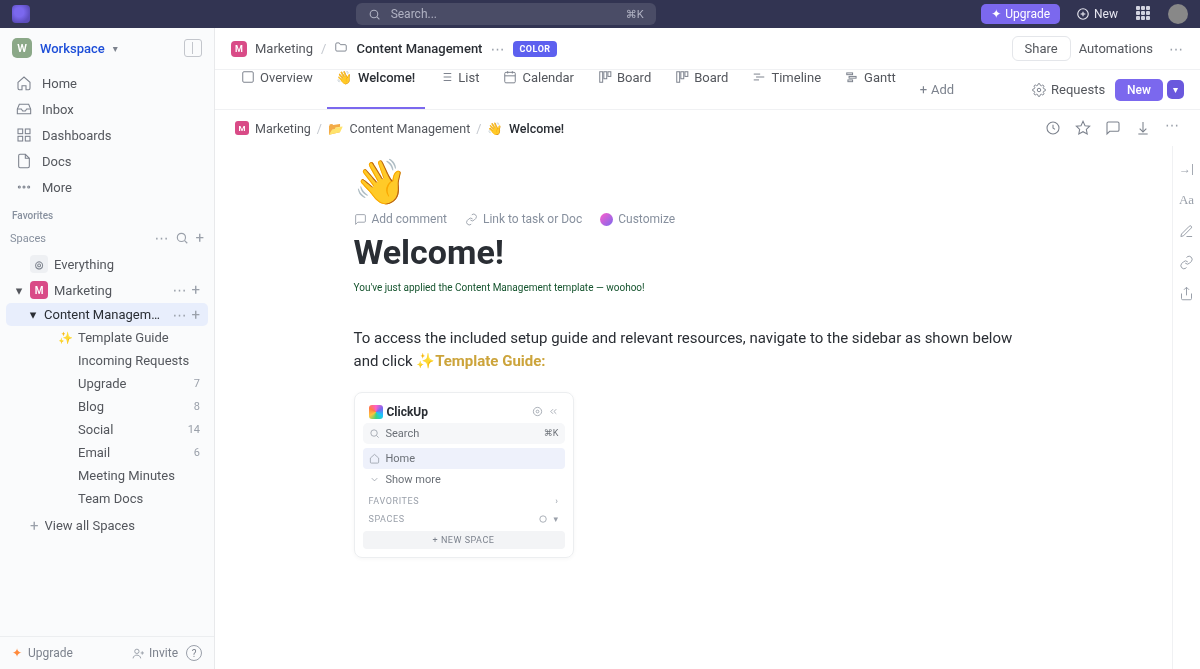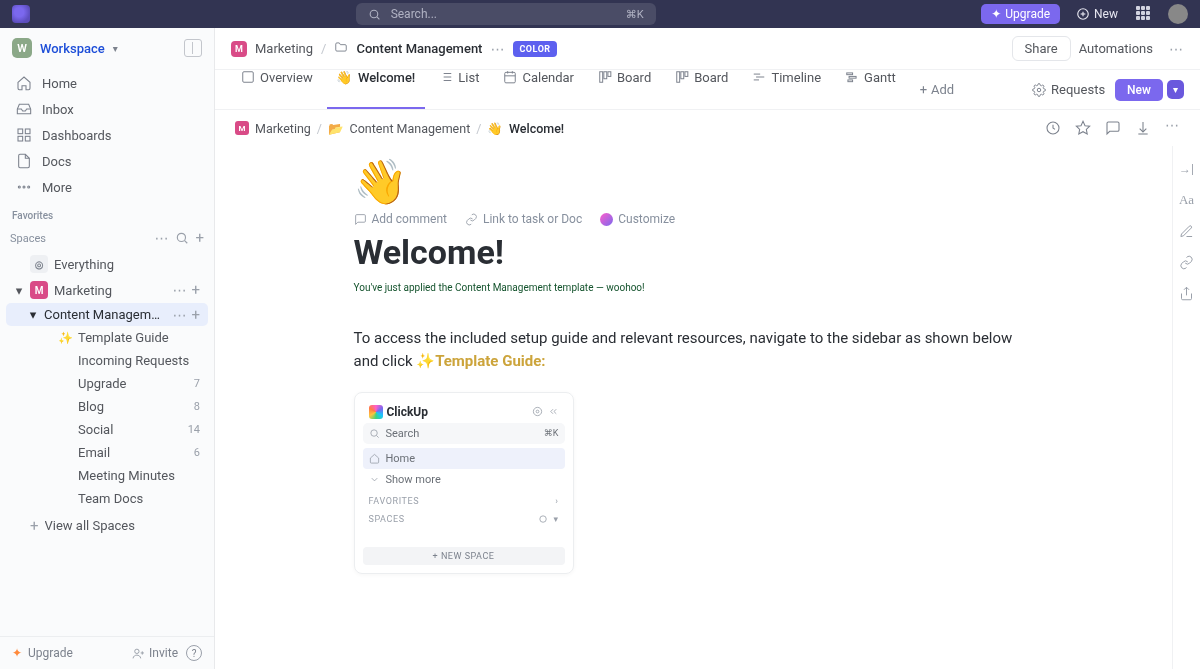--- a/index.html
+++ b/index.html
@@ -91,21 +91,21 @@
 
     
     .embed { margin-top:18px; width:220px; border:1px solid #eceef0; border-radius:8px; padding:8px; font-size:11px; color:#6b7077; box-shadow:0 1px 4px rgba(0,0,0,.04); }
     .embed .row { display:flex; align-items:center; gap:6px; padding:4px 6px; border-radius:4px; }
     .embed .row.sel { background:#eef1fb; }
     .embed .search-row { background:#f6f7f9; border-radius:5px; margin-bottom:4px; }
     .embed .hdr { display:flex; align-items:center; gap:5px; padding:4px 6px; font-weight:600; color:#2a2e34; }
     .embed .hdr .eright { margin-left:auto; display:flex; gap:5px; color:#b8bcc4; }
     .embed .sect { font-size:9px; letter-spacing:.6px; color:#9aa0aa; padding:6px 6px 2px; display:flex; align-items:center; }
     .embed .sect .chv { margin-left:auto; }
-    .embed .newspace { background:#f3f4f6; text-align:center; padding:4px; border-radius:4px; font-size:9px; letter-spacing:.5px; color:#7c828d; margin-top:20px; }
+    .embed .newspace { background:#f3f4f6; text-align:center; padding:4px; border-radius:4px; font-size:9px; letter-spacing:.5px; color:#7c828d; margin-top:4px; }
     .embed svg { width:11px; height:11px; stroke:#9aa0aa; fill:none; stroke-width:1.8; }
     .clickup-logo { display:flex; align-items:center; gap:4px; font-weight:700; color:#2a2e34; font-size:12px; }
     .clickup-mark { width:14px; height:14px; background:conic-gradient(#ff5ecb, #7b68ee, #1ac7ff, #3ad67d, #ffc53d, #ff7a45, #ff5ecb); border-radius:3px; }
 
     .side-rail { width:28px; border-left:1px solid #f0f1f3; display:flex; flex-direction:column; align-items:center; gap:16px; padding-top:16px; }
     .side-rail svg { width:15px; height:15px; stroke:#9aa0aa; fill:none; stroke-width:1.6; }
     .side-rail .t { font-size:12px; color:#9aa0aa; }
   </style>
 </head>
 <body>

